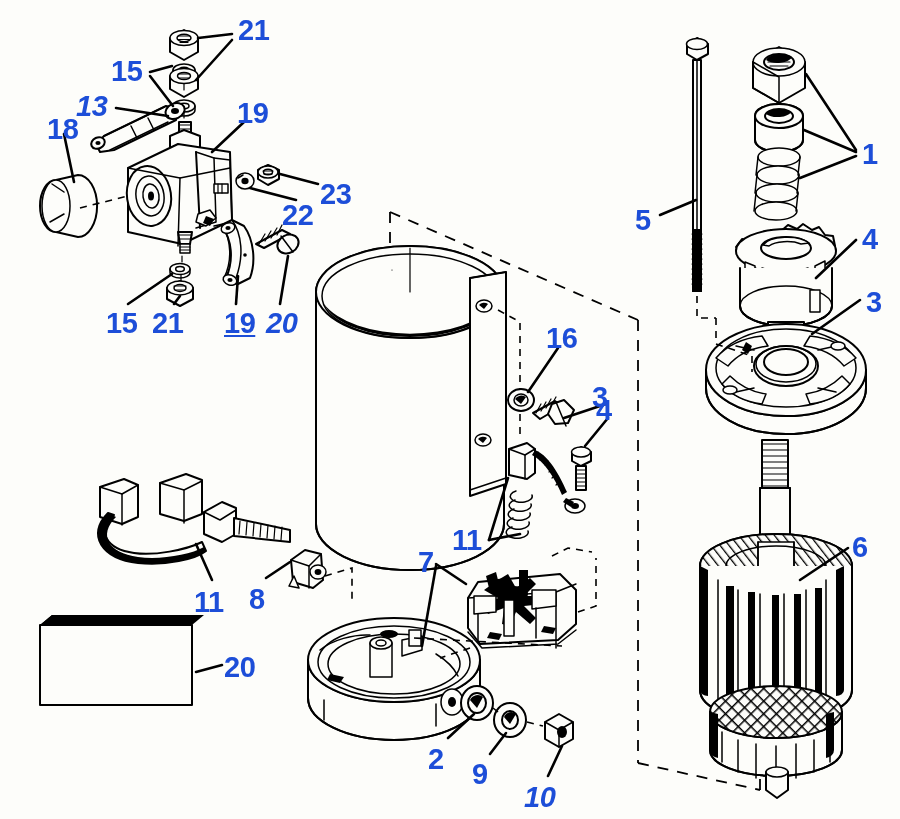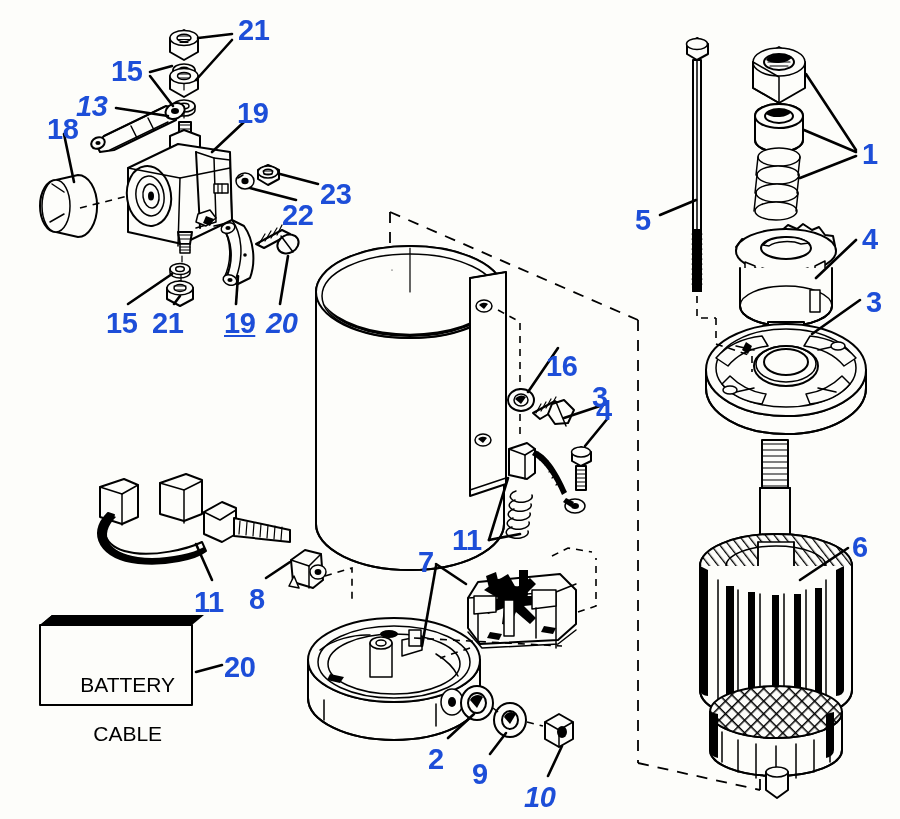--- a/index.html
+++ b/index.html
@@ -571,29 +571,25 @@
   <div class="callout" style="left:249px;top:585px;">8</div>
   <div class="callout" style="left:472px;top:760px;">9</div>
   <div class="callout" style="left:524px;top:783px;font-style:italic;">10</div>
   <div class="callout" style="left:194px;top:588px;">11</div>
   <div class="callout" style="left:452px;top:526px;">11</div>
   <div class="callout" style="left:596px;top:396px;">4</div>
   <div class="callout" style="left:76px;top:92px;font-style:italic;">13</div>
   <div class="callout" style="left:592px;top:383px;">3</div>
   <div class="callout" style="left:111px;top:57px;">15</div>
   <div class="callout" style="left:106px;top:309px;">15</div>
-  <div class="callout" style="left:546px;top:324px;margin-top:28px;">16</div>
+  <div class="callout" style="left:546px;top:324px;">16</div>
   <div class="callout" style="left:237px;top:99px;">19</div>
   <div class="callout" style="left:47px;top:115px;">18</div>
   <div class="callout" style="left:224px;top:309px;text-decoration:underline;">19</div>
   <div class="callout" style="left:266px;top:309px;font-style:italic;">20</div>
   <div class="callout" style="left:238px;top:16px;">21</div>
   <div class="callout" style="left:152px;top:309px;">21</div>
   <div class="callout" style="left:282px;top:201px;">22</div>
   <div class="callout" style="left:320px;top:180px;">23</div>
   <div class="callout" style="left:224px;top:653px;">20</div>
 
-  <div class="boxlabel" style="left:40px;top:648px;width:152px;">
-    <span>BATTERY</span><br>
-    <span>CABLE</span>
-  </div>
 
 </div>
 
 </body></html>

